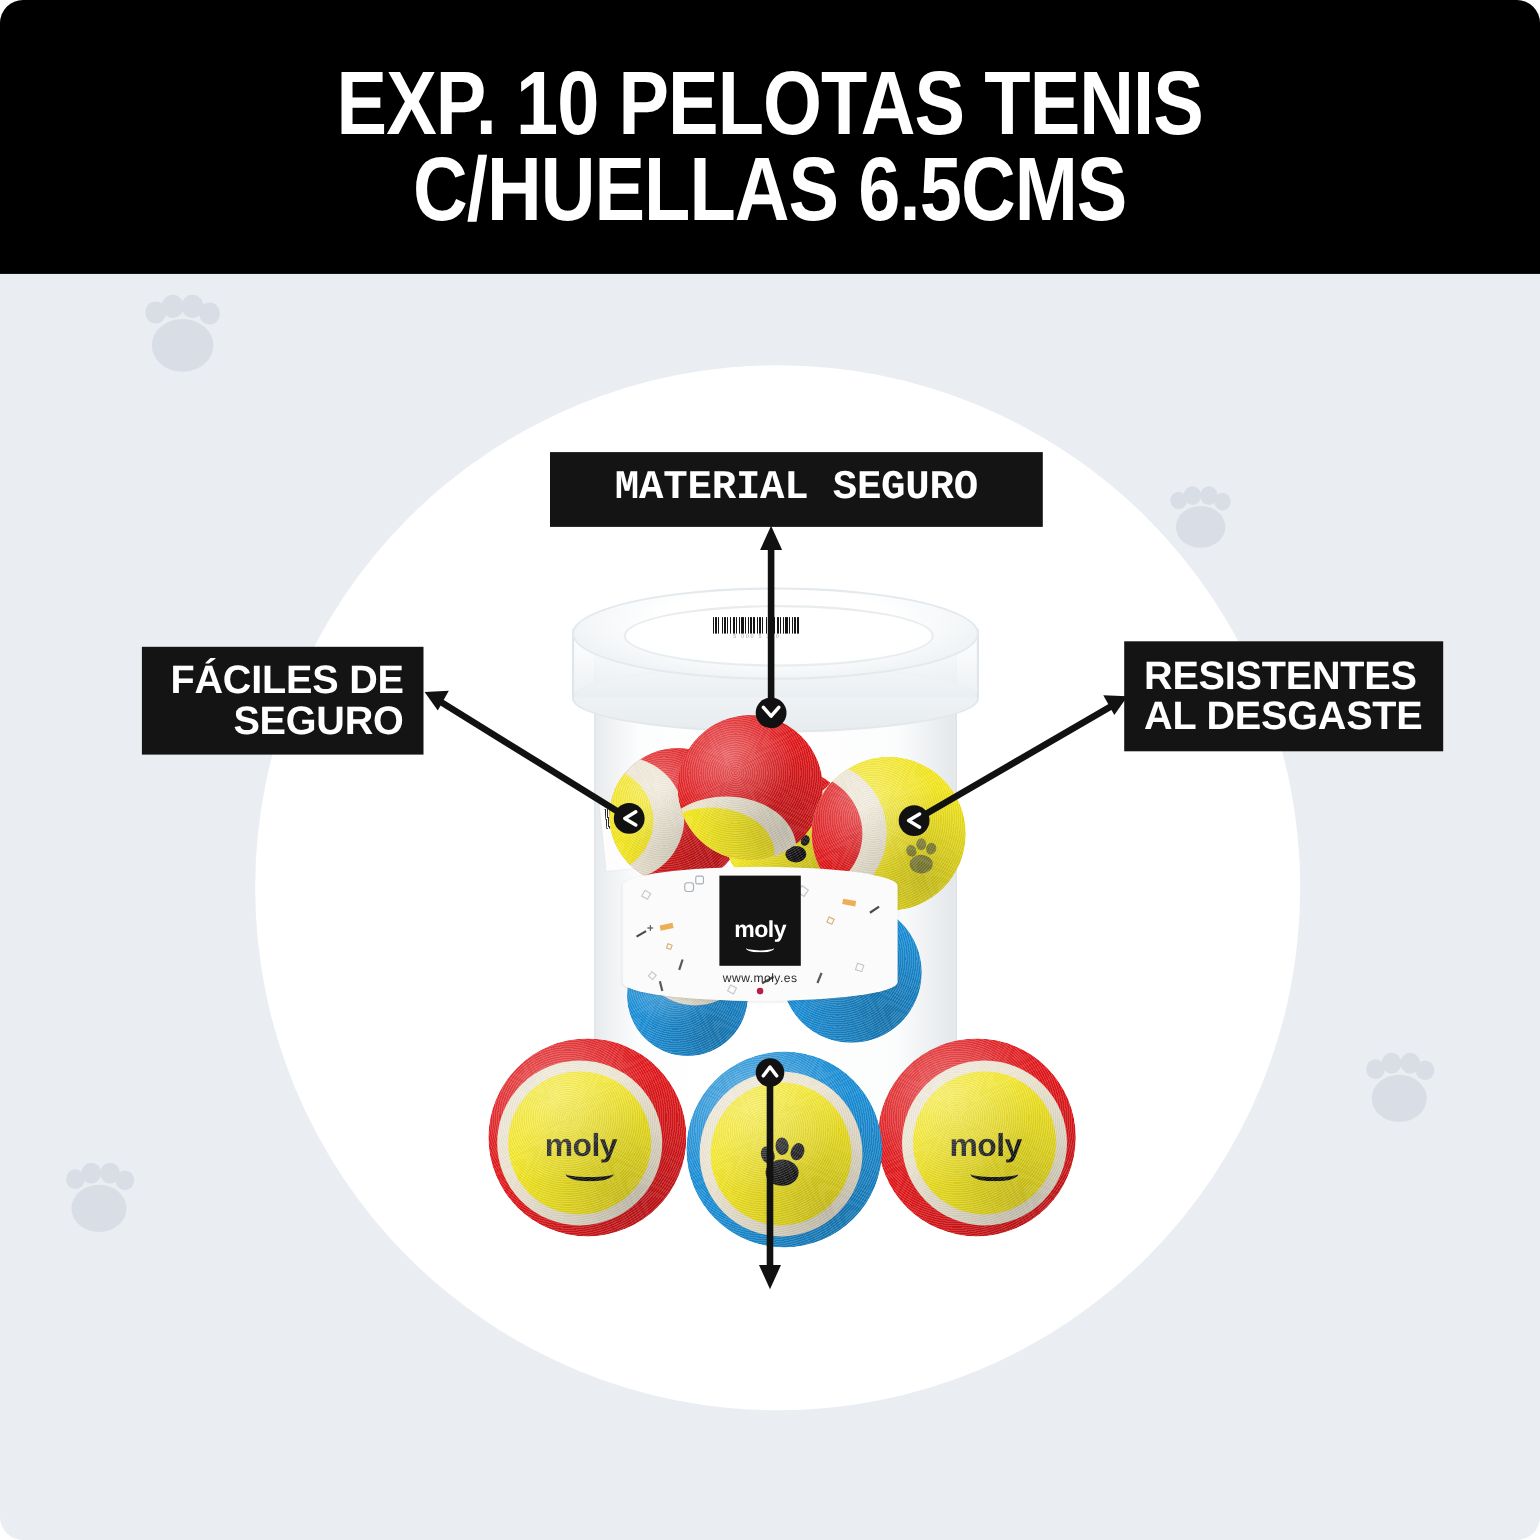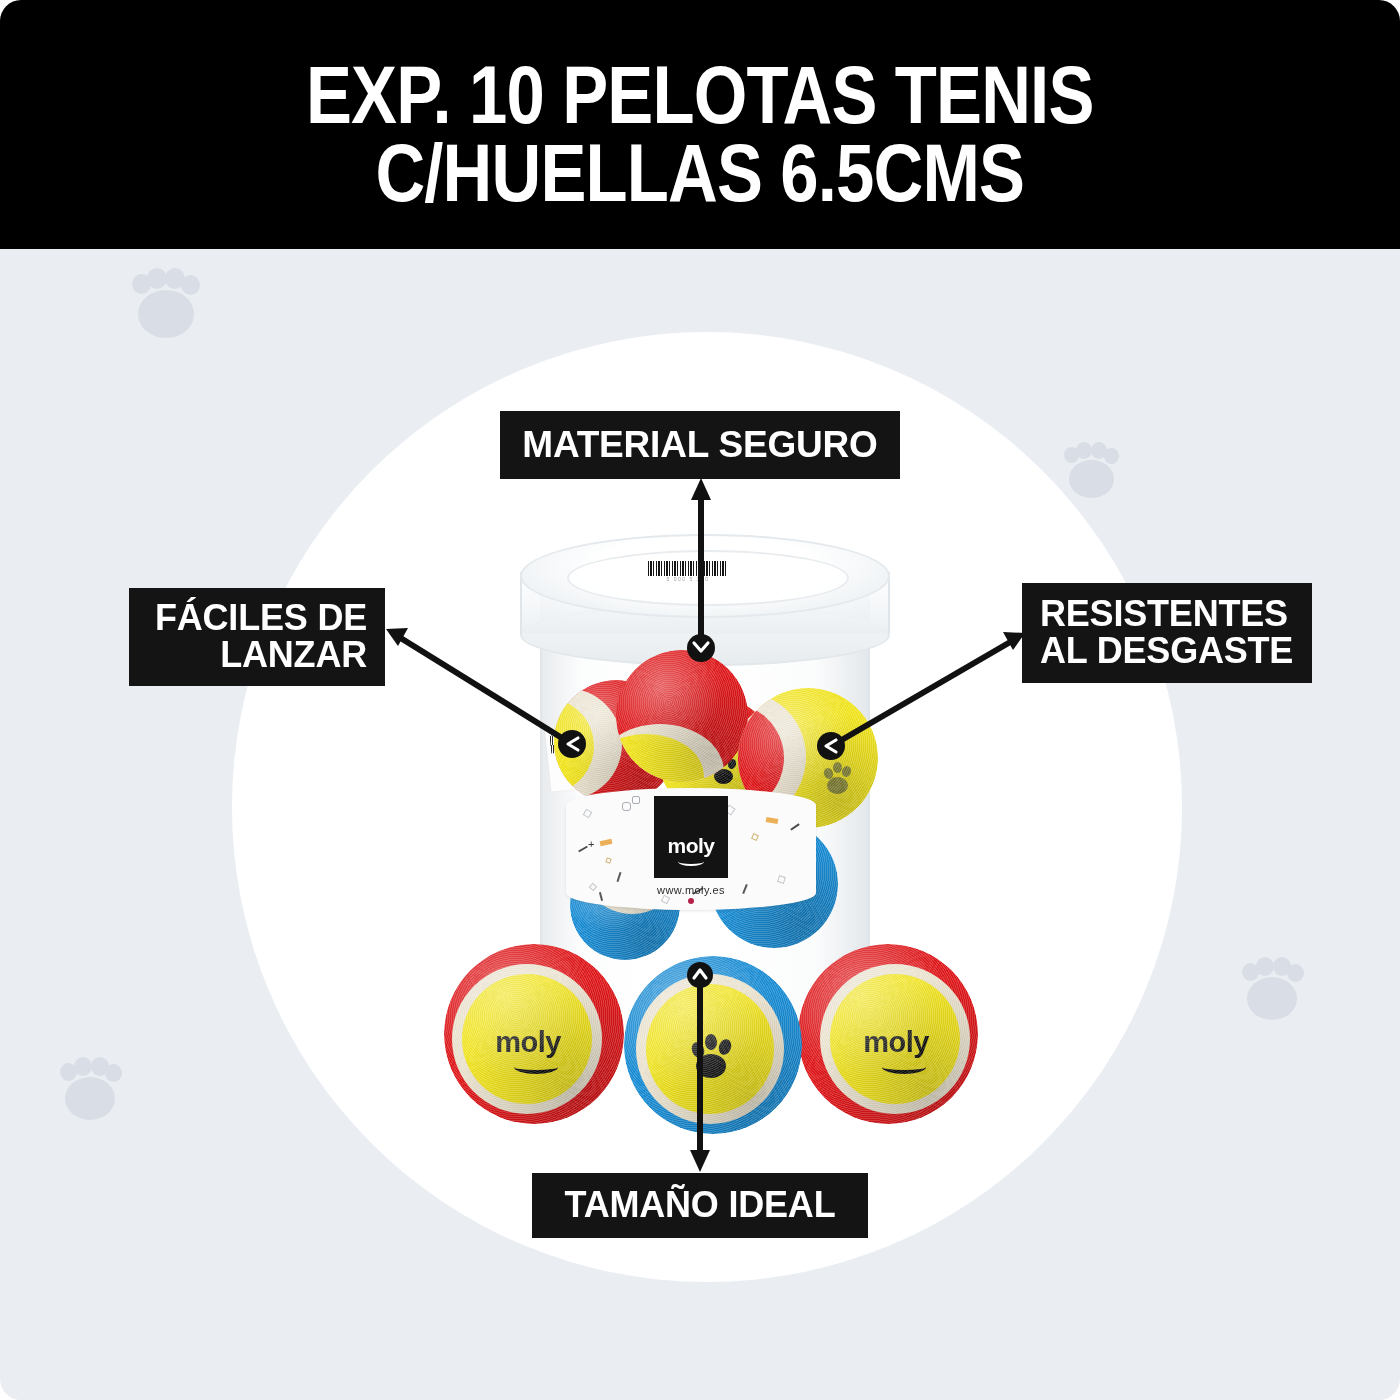--- a/index.html
+++ b/index.html
@@ -227,21 +227,21 @@
     color:#ffffff;
     font-family:"Liberation Sans Narrow","Liberation Sans", sans-serif;
     font-weight:bold;
     z-index:30;
     display:flex; align-items:center;
     padding:8px 18px;
     line-height:1.02;
     letter-spacing:-0.2px;
     white-space:pre-line;
   }
-  #callout-top    { left:500px;  top:411px;  width:400px; height:68px; font-size:37px; justify-content:center; text-align:center; }
+  #callout-top    { left:500px;  top:411px;  width:448px; height:68px; font-size:37px; justify-content:center; text-align:center;font-family:Liberation Mono, monospace; }
   #callout-left   { left:129px;  top:588px;  width:256px; height:98px; font-size:36px; justify-content:flex-end; text-align:right; }
   #callout-right  { left:1022px; top:583px;  width:290px; height:100px; font-size:36px; justify-content:flex-start; text-align:left; }
   #callout-bottom { left:532px;  top:1173px; width:336px; height:65px; font-size:36px; justify-content:center; text-align:center; }
 
   #connector-layer { position:absolute; left:0; top:0; width:1400px; height:1400px; z-index:25; pointer-events:none; }
 </style>
 </head>
 <body>
 
 <div id="page">
@@ -444,23 +444,20 @@
     <polygon points="700,1172 690,1150 710,1150" fill="#111111"></polygon>
     <circle cx="700" cy="975" r="13" fill="#111111"></circle>
     <path d="M694,978 L700,970 L706,978" stroke="#ffffff" stroke-width="3.2" fill="none" stroke-linecap="round" stroke-linejoin="round"></path>
   </svg>
 
   <div id="callout-top" class="callout-box">
     <span>MATERIAL SEGURO</span>
   </div>
   <div id="callout-left" class="callout-box">
     <span>FÁCILES DE
-LANZAR</span>
+SEGURO</span>
   </div>
   <div id="callout-right" class="callout-box">
     <span>RESISTENTES
 AL DESGASTE</span>
   </div>
-  <div id="callout-bottom" class="callout-box">
-    <span>TAMAÑO IDEAL</span>
-  </div>
 
 </div>
 
 </body></html>

